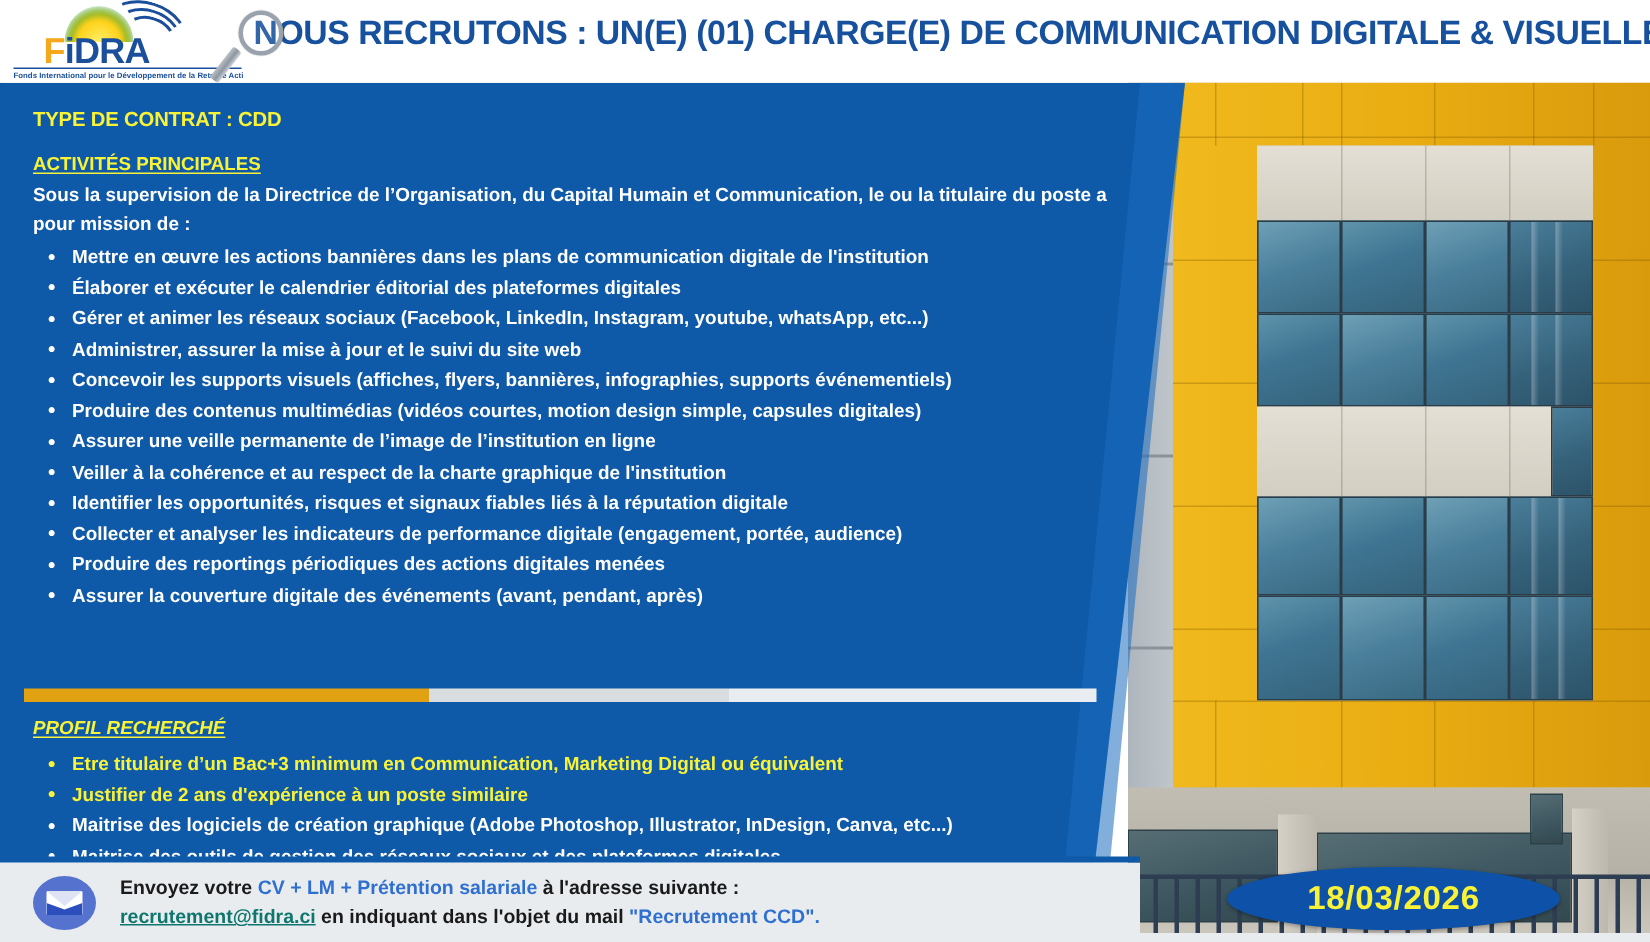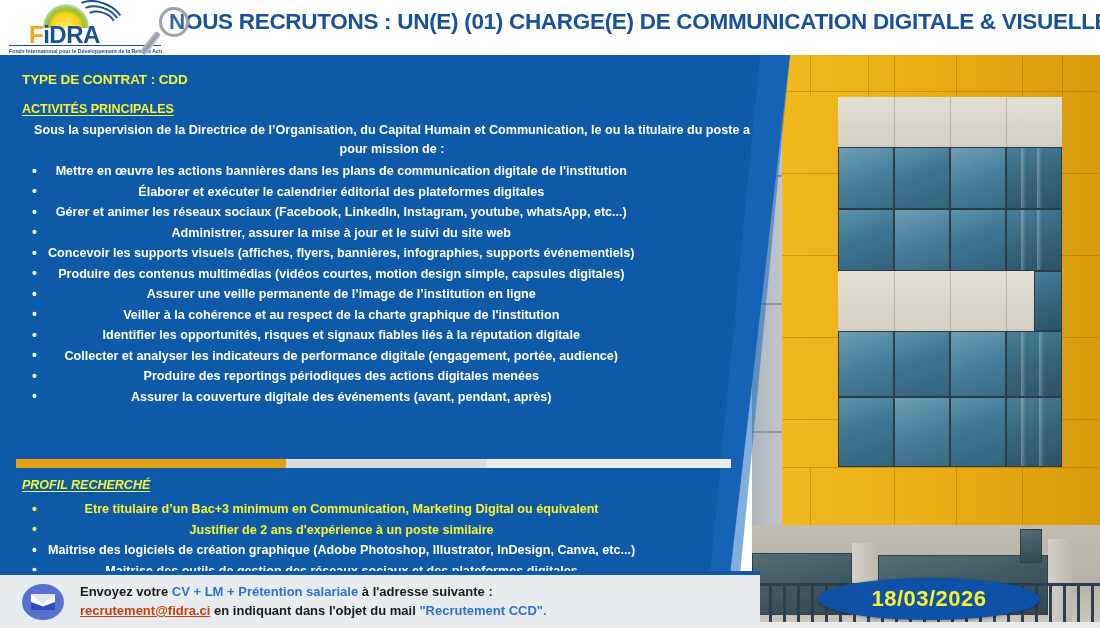--- a/index.html
+++ b/index.html
@@ -135,21 +135,21 @@
     position:absolute; inset:0;
     background:#0f5aa8;
     clip-path: polygon(0 0, 790px 0, 730px 520px, 0 520px);
   }
   .bluebg2 {
     position:absolute; left:700px; top:0; width:90px; height:520px;
     background:#1b6cc0;
     clip-path: polygon(60px 0, 90px 0, 40px 520px, 10px 520px);
     opacity:.55;
   }
-  .content { position:absolute; left:0; top:0; width:760px; height:520px;text-align:center; }
+  .content { position:absolute; left:0; top:0; width:760px; height:520px; }
 
   .lbl-contract {
     position:absolute; left:22px; top:17px;
     font-size:13.5px; font-weight:bold; color:#f9f337; letter-spacing:-0.1px;
   }
   .lbl-activ {
     position:absolute; left:22px; top:47px;
     font-size:12.5px; font-weight:bold; color:#f9f337;
     text-decoration:underline; text-underline-offset:2px;
   }
@@ -206,21 +206,21 @@
   }
   .foot-l1 {
     position:absolute; left:80px; top:9px;
     font-size:13px; font-weight:bold; color:#1a1a1a; white-space:nowrap;text-align:right;
   }
   .foot-l2 {
     position:absolute; left:80px; top:28px;
     font-size:13px; font-weight:bold; color:#1a1a1a; white-space:nowrap;
   }
   .accent-blue { color:#2f6fd0; }
-  .mail-link { color:#c2410c; text-decoration:underline; }
+  .mail-link { color:#0f766e; text-decoration:underline; }
 
   .date-badge {
     position:absolute; left:818px; top:578px; width:222px; height:42px;
     background:#0d52a8; border-radius:50%;
     display:flex; align-items:center; justify-content:center;
     z-index:9;
     box-shadow:0 1px 3px rgba(0,0,0,.35);
   }
   .date-badge span {
     font-size:22px; font-weight:bold; color:#f9f337; letter-spacing:0.5px;

